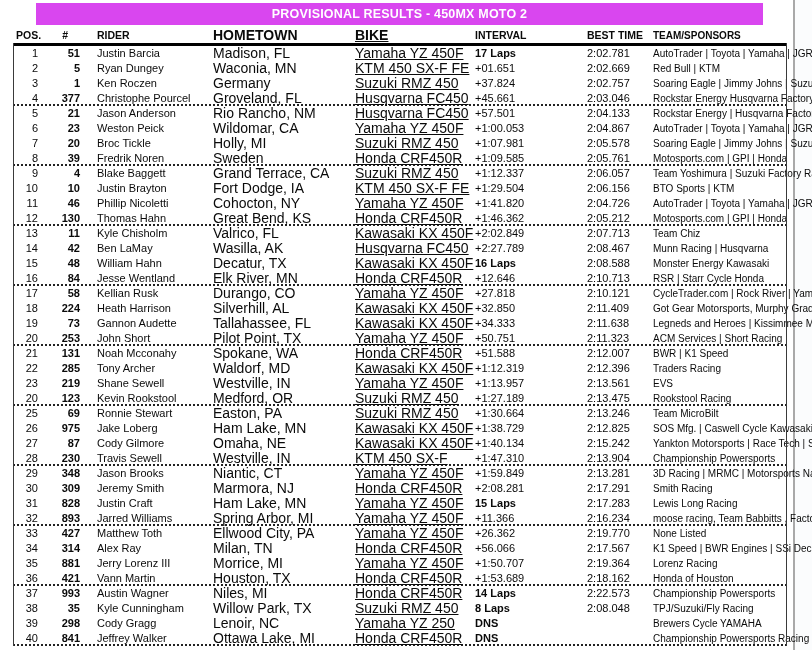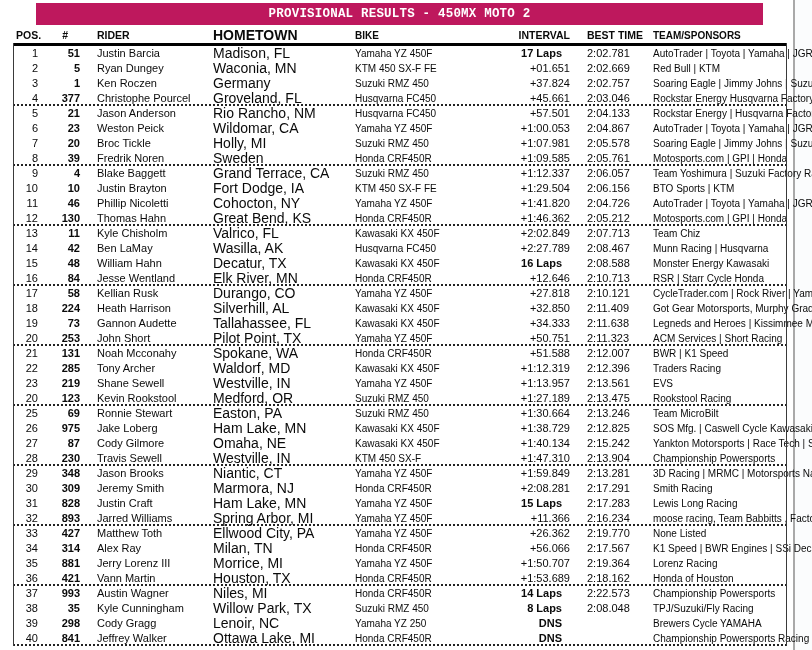--- a/index.html
+++ b/index.html
@@ -5,43 +5,43 @@
   html,body{margin:0;padding:0;}
   body{
     width:812px;height:650px;position:relative;overflow:hidden;
     background:#ffffff;
     font-family:"Liberation Sans","DejaVu Sans",sans-serif;
     color:#0a0a0a;
     -webkit-font-smoothing:antialiased;
   }
   .titlebar{
     position:absolute;left:36px;top:3px;width:727px;height:22px;
-    background:#be185d;color:#fff;
+    background:#d946ef;color:#fff;
     display:flex;align-items:center;justify-content:center;
-    font-weight:bold;font-size:12.5px;letter-spacing:.2px;font-family:Liberation Mono, monospace;
+    font-weight:bold;font-size:12.5px;letter-spacing:.2px;
   }
   .grid{position:absolute;left:13px;top:28px;width:774px;}
   .hrow{
     display:flex;width:774px;height:15px;line-height:15px;
     font-weight:bold;font-size:10.5px;
     border-bottom:3px solid #000;
     box-sizing:content-box;
   }
   .row{
     display:flex;width:774px;height:15px;line-height:15px;
     font-size:11px;box-sizing:border-box;
   }
   .row.group-end{border-bottom:2px dotted #222;}
   .c{flex-shrink:0;white-space:nowrap;overflow:visible;box-sizing:border-box;}
   .pos{width:25px;text-align:right;}
   .num{width:42px;text-align:right;font-weight:bold;}
   .rider{width:133px;padding-left:17px;}
   .home{width:142px;font-size:14px;}
-  .bike{width:120px;font-size:10px;}
-  .intv{width:95px;text-align:right;}
+  .bike{width:120px;font-size:14px;text-decoration:underline;}
+  .intv{width:95px;text-align:left;}
   .intv.no-plus{padding-right:8px;font-weight:bold;}
   .best{width:83px;padding-left:17px;}
   .team{width:159px;font-size:10px;overflow:hidden;}
   .hrow .pos{text-align:center;padding-left:3px;}
   .hrow .num{padding-right:12px;}
   .hrow .team{overflow:visible;}
   .vborder{position:absolute;top:43px;height:603px;width:1px;background:#3a3a3a;}
   .vborder.left{left:13px;}
   .vborder.right{left:786px;}
   .window-edge{position:absolute;left:793px;top:0;width:2px;height:650px;background:#a9a9a9;}

